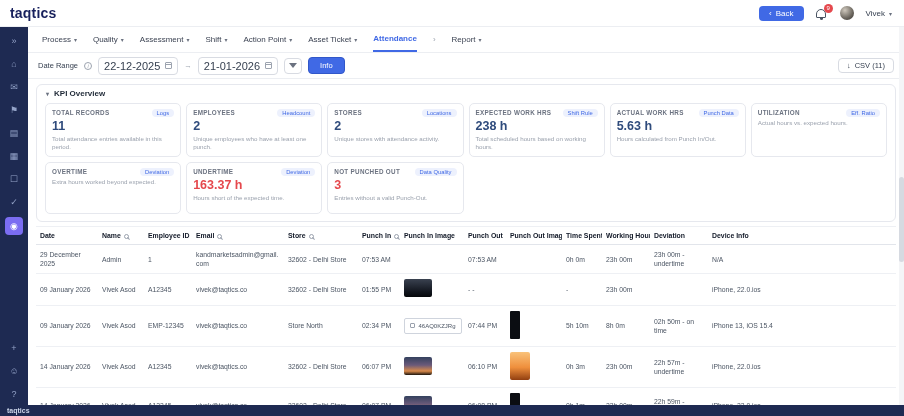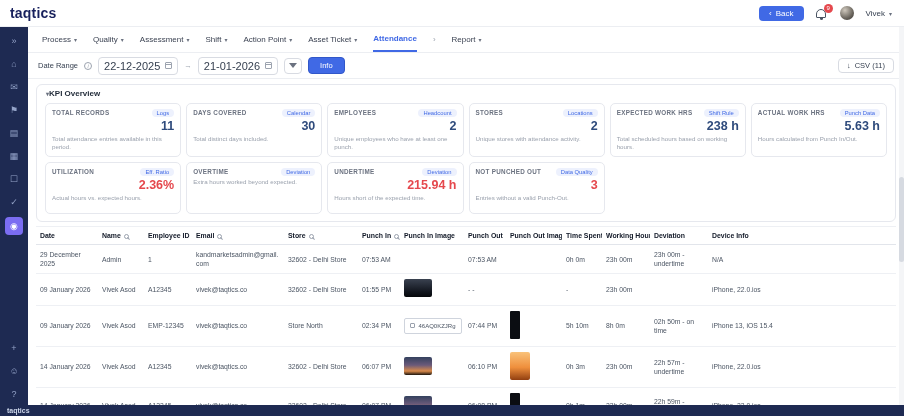--- a/index.html
+++ b/index.html
@@ -58,30 +58,30 @@
     display: flex; align-items: center; justify-content: center; cursor: pointer; background: #fff; }
   .funnel { width: 0; height: 0; border-left: 4px solid transparent; border-right: 4px solid transparent;
     border-top: 5px solid #6b7280; position: relative; }
   .apply-btn { background: #4069e5; color: #fff; border-radius: 4px; padding: 3px 11px;
     font-size: 7.5px; border: 1px solid #3157c9; cursor: pointer; }
   .csv-btn { margin-left: auto; border: 1px solid #d8dbe2; border-radius: 4px; padding: 2px 8px;
     font-size: 7.5px; color: #374151; display: flex; gap: 4px; align-items: center; cursor: pointer; background: #fff; }
 
   
   .kpi-panel { margin: 5px 8px 4px; border: 1px solid #e6e8ee; border-radius: 6px; }
-  .kpi-head { display: flex; align-items: center; padding: 4px 9px 2px;
+  .kpi-head { display: flex; align-items: center; gap: 5px; padding: 4px 9px 2px;
     font-size: 8px; font-weight: bold; color: #1f2937; cursor: pointer; }
   .kpi-grid { display: grid; grid-template-columns: repeat(6, 1fr); gap: 5px; padding: 3px 8px 7px; }
   .kpi-card { border: 1px solid #e6e8ee; border-radius: 5px; padding: 5px 6px; min-height: 52px;
     display: flex; flex-direction: column; gap: 2px; background: #fff; }
   .kpi-top { display: flex; justify-content: space-between; align-items: flex-start; gap: 3px; }
   .kpi-title { font-size: 6.3px; color: #6b7280; letter-spacing: .3px; font-weight: bold; }
   .kpi-badge { font-size: 5.8px; color: #4069e5; background: #edf1fd; border-radius: 999px;
     padding: 1px 5px; white-space: nowrap; }
-  .kpi-value { font-size: 12.5px; font-weight: bold; color: #2f4b7c; text-align: right; }
+  .kpi-value { font-size: 12.5px; font-weight: bold; color: #2f4b7c; }
   .kpi-value.danger { color: #e5484d; }
   .kpi-desc { font-size: 6.2px; color: #9aa1ad; line-height: 1.3; }
 
   
   .table-wrap { flex: 1; overflow: hidden; padding: 0 8px; }
   table { width: 100%; border-collapse: collapse; table-layout: fixed; }
   th { font-size: 6.9px; color: #111827; text-align: left; padding: 5px 4px;
     border-bottom: 1px solid #e2e5eb; border-top: 1px solid #eef0f4; font-weight: bold; white-space: nowrap; overflow: hidden; }
   td { font-size: 6.8px; color: #4b5563; padding: 5px 4px; border-bottom: 1px solid #eef0f4;
     vertical-align: middle; overflow-wrap: break-word; line-height: 1.35; }
@@ -215,28 +215,20 @@
 
         <div class="kpi-card">
           <div class="kpi-top">
             <span class="kpi-title">TOTAL RECORDS</span>
             <span class="kpi-badge">Logs</span>
           </div>
           <div class="kpi-value">11</div>
           <div class="kpi-desc">Total attendance entries available in this period.</div>
         </div>
 
-        <div class="kpi-card">
-          <div class="kpi-top">
-            <span class="kpi-title">DAYS COVERED</span>
-            <span class="kpi-badge">Calendar</span>
-          </div>
-          <div class="kpi-value">30</div>
-          <div class="kpi-desc">Total distinct days included.</div>
-        </div>
 
         <div class="kpi-card">
           <div class="kpi-top">
             <span class="kpi-title">EMPLOYEES</span>
             <span class="kpi-badge">Headcount</span>
           </div>
           <div class="kpi-value">2</div>
           <div class="kpi-desc">Unique employees who have at least one punch.</div>
         </div>
 
@@ -265,38 +257,37 @@
           </div>
           <div class="kpi-value">5.63 h</div>
           <div class="kpi-desc">Hours calculated from Punch In/Out.</div>
         </div>
 
         <div class="kpi-card">
           <div class="kpi-top">
             <span class="kpi-title">UTILIZATION</span>
             <span class="kpi-badge">Eff. Ratio</span>
           </div>
-          <div class="kpi-value danger">2.36%</div>
           <div class="kpi-desc">Actual hours vs. expected hours.</div>
         </div>
 
         <div class="kpi-card">
           <div class="kpi-top">
             <span class="kpi-title">OVERTIME</span>
             <span class="kpi-badge">Deviation</span>
           </div>
           <div class="kpi-desc">Extra hours worked beyond expected.</div>
         </div>
 
         <div class="kpi-card">
           <div class="kpi-top">
             <span class="kpi-title">UNDERTIME</span>
             <span class="kpi-badge">Deviation</span>
           </div>
-          <div class="kpi-value danger">215.94 h</div>
+          <div class="kpi-value danger">163.37 h</div>
           <div class="kpi-desc">Hours short of the expected time.</div>
         </div>
 
         <div class="kpi-card">
           <div class="kpi-top">
             <span class="kpi-title">NOT PUNCHED OUT</span>
             <span class="kpi-badge">Data Quality</span>
           </div>
           <div class="kpi-value danger">3</div>
           <div class="kpi-desc">Entries without a valid Punch-Out.</div>

